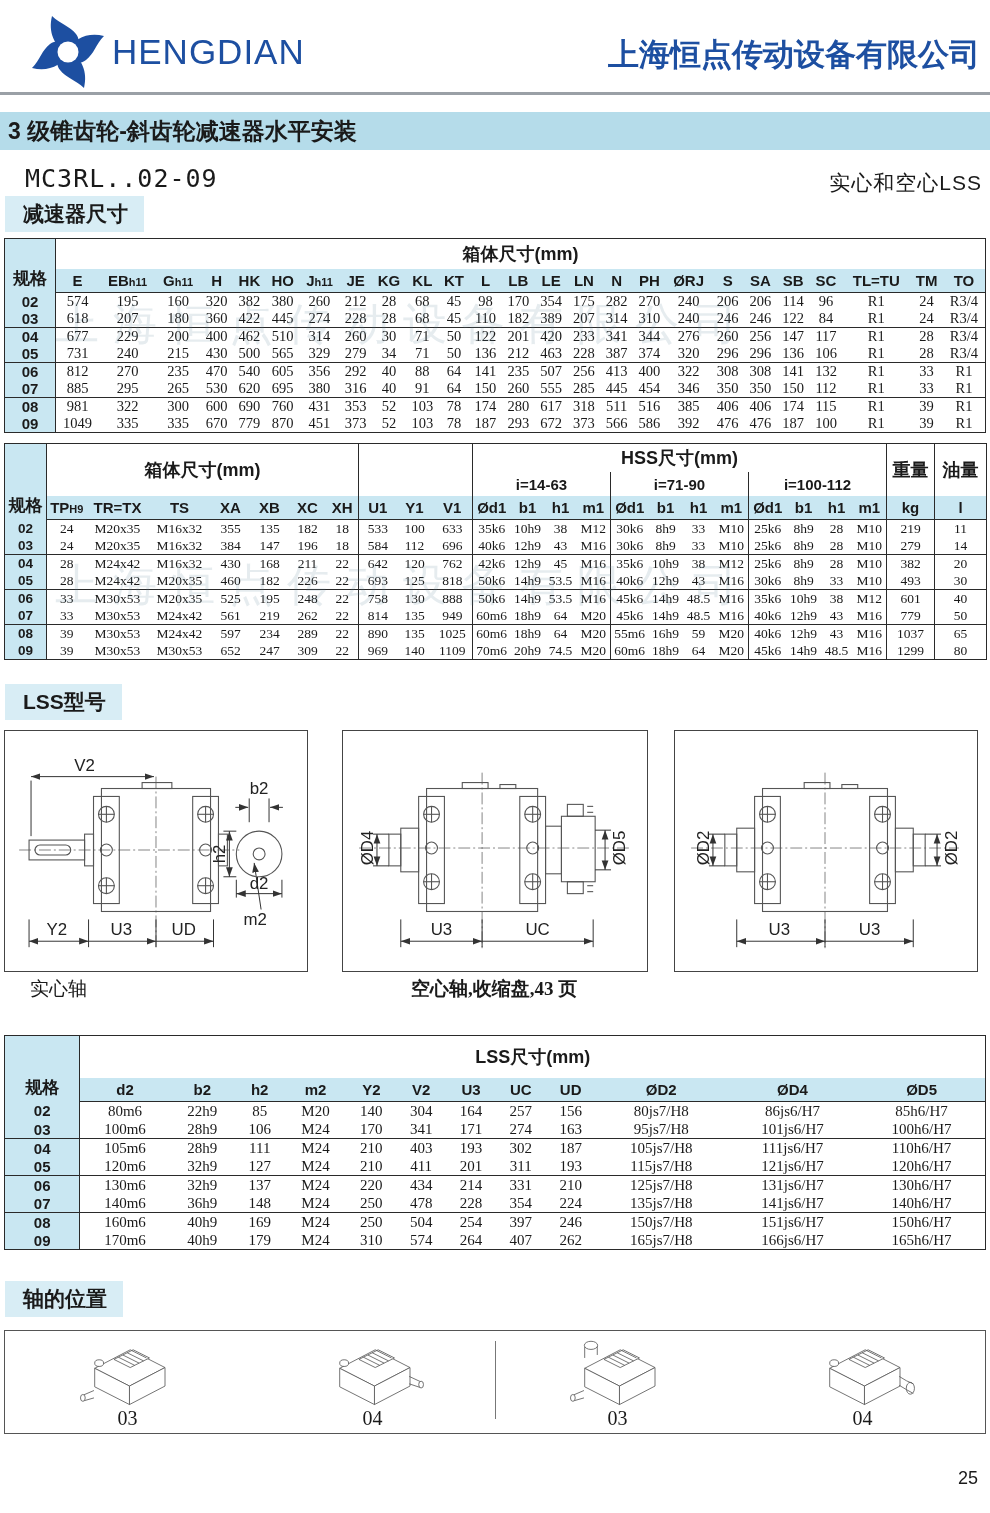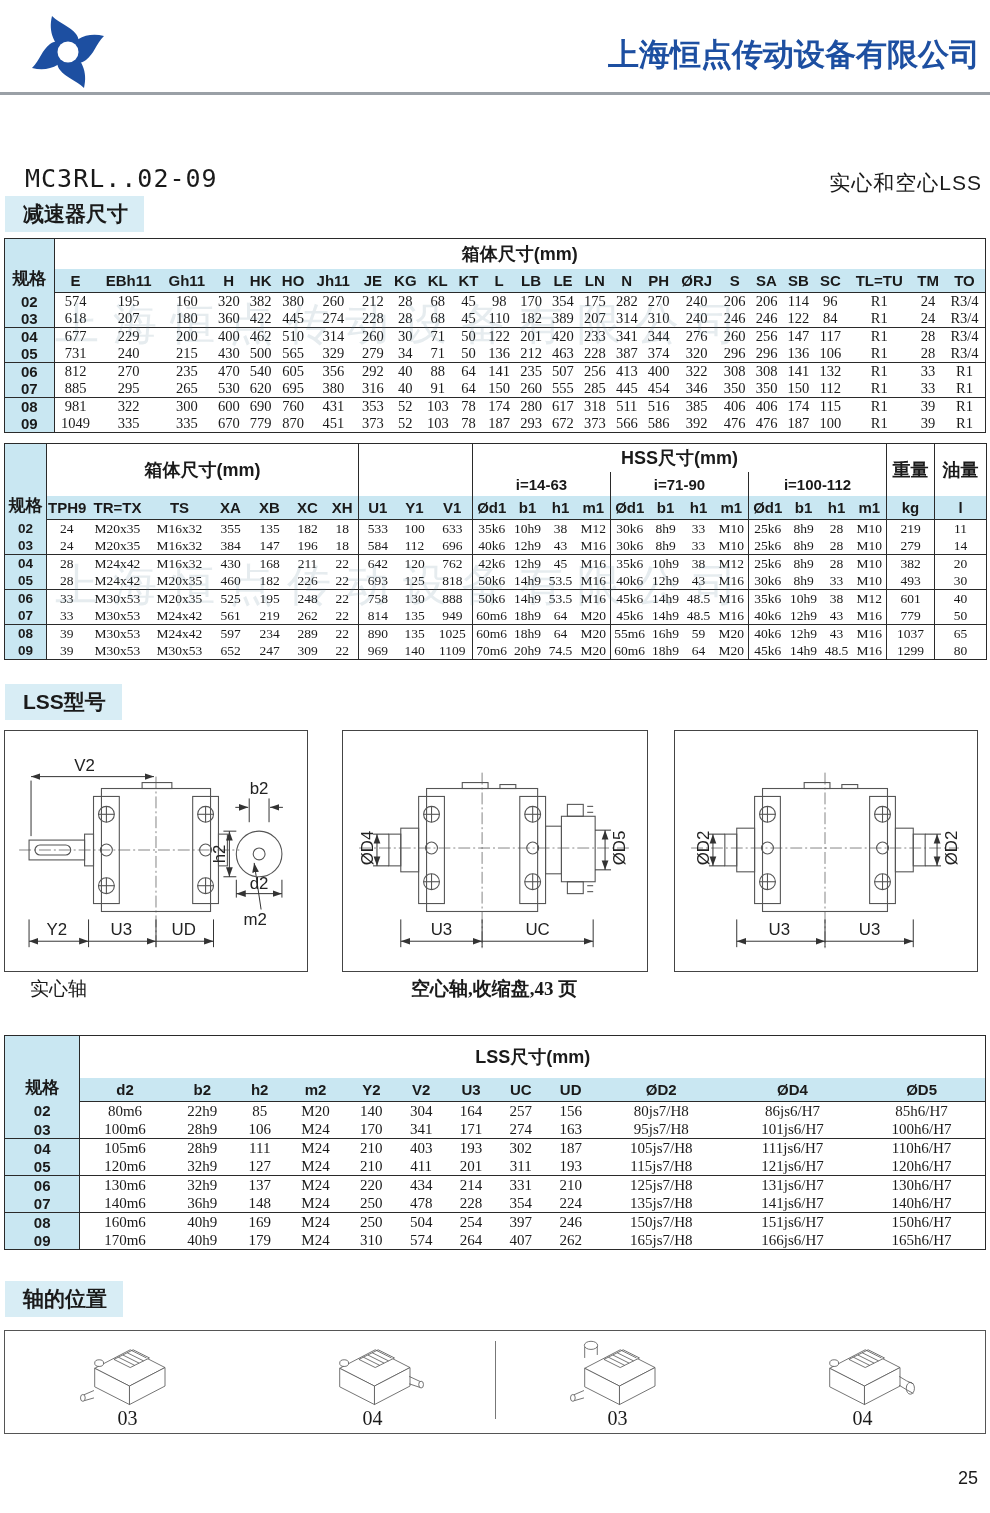--- a/index.html
+++ b/index.html
@@ -36,21 +36,21 @@
                 border-bottom:1.5px solid #2a2a2a;}
   .t .spec{background:#c9e7f2;border-right:1.3px solid #2a2a2a;
            font:bold 15px "Liberation Sans",sans-serif;}
   .t th.spec{vertical-align:bottom;font-size:17px;padding-bottom:3px;}
   .t tbody td{font:14.5px "Liberation Serif",serif;height:16.2px;}
   #t2 tbody td{font-size:13.5px;height:17px;}
   #t3 tbody td{font-size:15px;height:18px;}
   .t tbody tr.group td{border-top:1.4px solid #2a2a2a;}
   .t .sep{border-left:1.2px solid #2a2a2a !important;}
   .t .ilabel{font:bold 15px "Liberation Sans",sans-serif;height:24px;}
-  .subs{font-size:15px;}
+  .subs{font-size:11px;}
   #t2{table-layout:fixed;}
 
   
   .figbox{position:absolute;top:730px;height:240px;border:1.5px solid #444;background:#fff;}
   #fig1{left:4px;width:302px;} #fig2{left:342px;width:304px;} #fig3{left:674px;width:302px;}
   .figcap{position:absolute;top:976px;font:19px "Liberation Serif",serif;}
   #figcap1{left:30px;} #figcap2{left:494px;transform:translateX(-50%);font-weight:bold;}
   #figcap3{left:825px;transform:translateX(-50%);}
   svg text{font-family:"Liberation Sans",sans-serif;font-size:17px;fill:#222;}
 
@@ -74,23 +74,25 @@
 
   <svg class="abs" style="left:26px;top:10px" width="84" height="84" viewBox="0 0 84 84">
     <g fill="#1d4fa1">
       <path d="M42,44 C28,36 22,22 26,6 C34,14 44,16 50,24 C56,32 52,42 42,44 Z"></path>
       <path d="M42,44 C28,36 22,22 26,6 C34,14 44,16 50,24 C56,32 52,42 42,44 Z" transform="rotate(90 42 42)"></path>
       <path d="M42,44 C28,36 22,22 26,6 C34,14 44,16 50,24 C56,32 52,42 42,44 Z" transform="rotate(180 42 42)"></path>
       <path d="M42,44 C28,36 22,22 26,6 C34,14 44,16 50,24 C56,32 52,42 42,44 Z" transform="rotate(270 42 42)"></path>
     </g>
     <circle cx="42" cy="42" r="10.5" fill="#ffffff"></circle>
   </svg>
+  <div class="brand">HENGDIAN</div>
   <div class="company">上海恒点传动设备有限公司</div>
   <div class="rule"></div>
 
+  <div class="title-bar">3 级锥齿轮-斜齿轮减速器水平安装</div>
   <div class="model">MC3RL..02-09</div>
   <div class="note">实心和空心LSS</div>
 
   <div class="seclabel" id="sec1">减速器尺寸</div>
 
   <div class="twrap" id="t1wrap">
     <table class="t" id="t1">
         <thead>
           <tr>
             <th class="spec" rowspan="2">规格</th>

